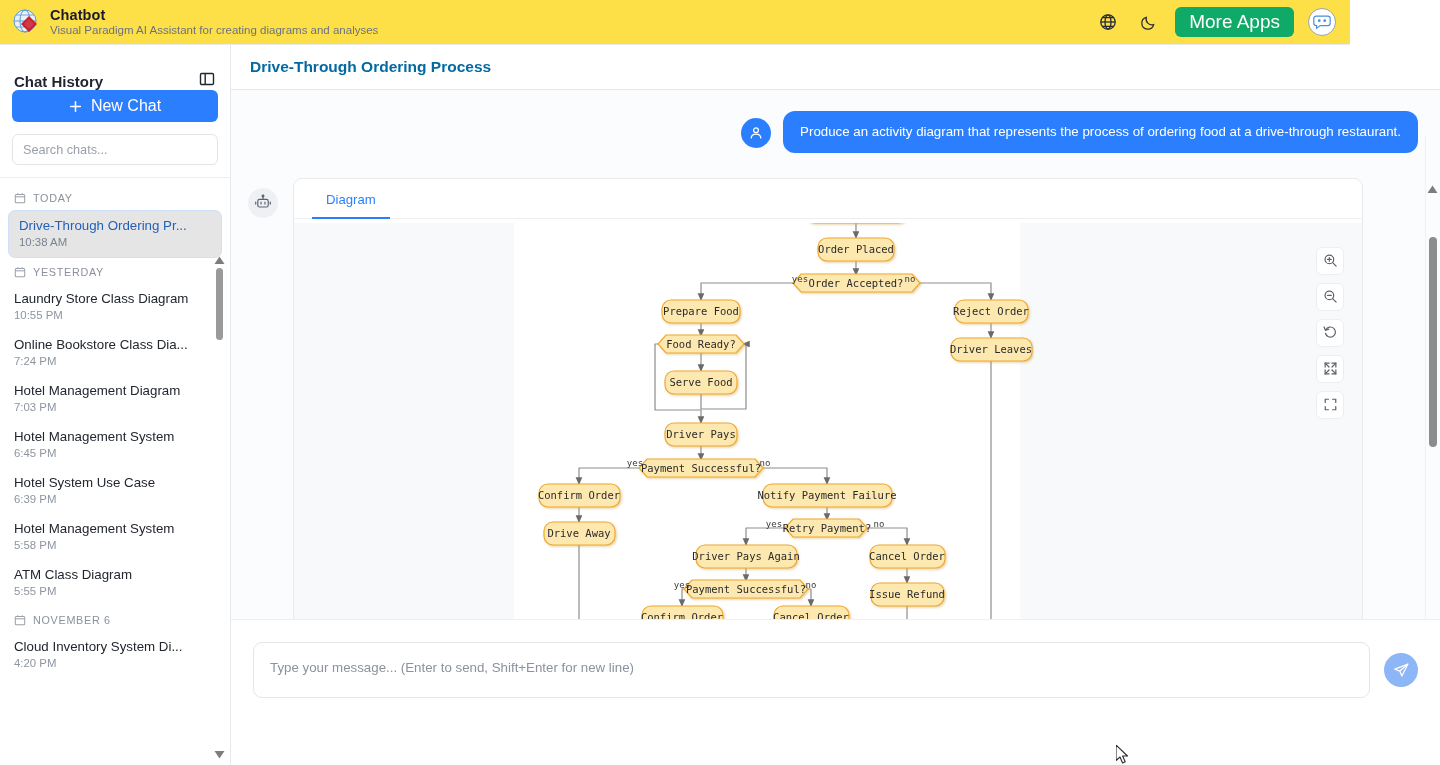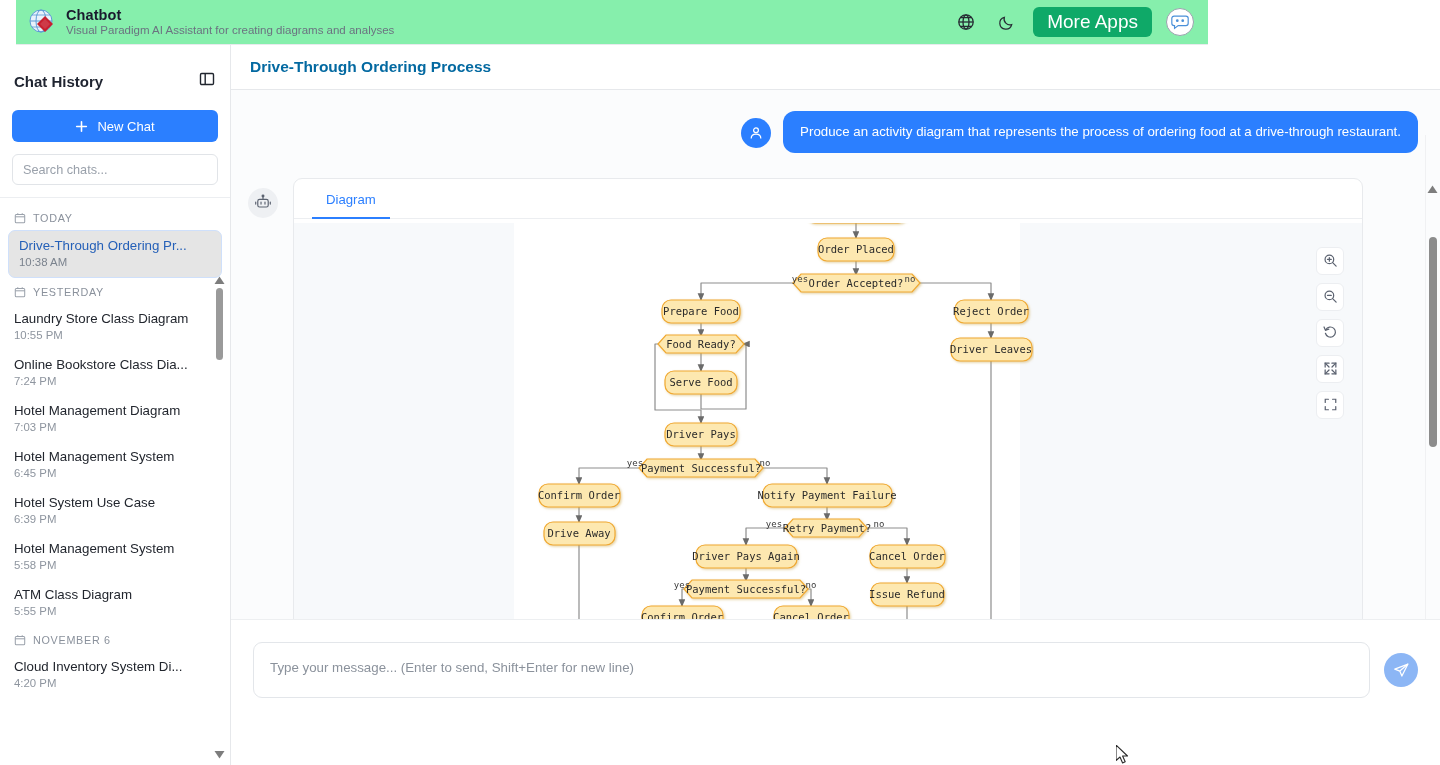--- a/index.html
+++ b/index.html
@@ -5,22 +5,22 @@
   * { box-sizing: border-box; margin: 0; padding: 0; }
   html, body {
     width: 1440px; height: 765px;
     font-family: "Liberation Sans", sans-serif;
     background: #ffffff;
     overflow: hidden;
   }
 
   
   .topbar {
-    position: absolute; left: 16px; top: 0; width: 1192px; height: 45px;
-    background: #86efac;
+    position: absolute; left: 0; top: 0; width: 1350px; height: 45px;
+    background: #fde047;
     border-bottom: 1px solid #e8eaed;
     display: flex; align-items: center;
   }
   .brand { display: flex; align-items: center; padding-left: 12px; }
   .brand-logo { width: 28px; height: 28px; position: relative; flex: none; }
   .brand-text { margin-left: 10px; line-height: 1.15; }
   .brand-title { font-size: 14.5px; font-weight: bold; color: #1a1a2e; letter-spacing: .1px;}
   .brand-sub { font-size: 11.5px; color: #6b7280; margin-top: 1px; }
 
   .top-right { margin-left: auto; display: flex; align-items: center; gap: 14px; padding-right: 14px; }
@@ -42,23 +42,23 @@
     background: #ffffff; border-right: 1px solid #e6e8eb;
     display: flex; flex-direction: column;
   }
   .sb-head { height: 45px; display: flex; align-items: flex-end; padding: 0 12px 0 14px; }
   .sb-title { font-size: 15px; font-weight: bold; color: #1f2430; }
   .sb-collapse { margin-left: auto; width: 22px; height: 22px; display:flex; align-items:center; justify-content:center; cursor:pointer; }
 
   .sb-top { padding: 0 12px 12px 12px; }
   .new-chat {
     width: 100%; height: 32px; background: #2b7fff; color: #fff;
-    border: none; border-radius: 6px; font-size: 13px;
+    border: none; border-radius: 6px; font-size: 16px;
     display: flex; align-items: center; justify-content: center; gap: 9px;
-    cursor: pointer; font-family: "Liberation Sans", sans-serif; margin-top: 20px;
+    cursor: pointer; font-family: "Liberation Sans", sans-serif;
   }
   .search-wrap { margin-top: 12px; }
   .search-input {
     width: 100%; height: 31px; border: 1px solid #e1e4e8; border-radius: 6px;
     padding: 0 10px; font-size: 12.7px; color: #4c1d95;
     font-family: "Liberation Sans", sans-serif; outline: none;
   }
   .search-input::placeholder { color: #9aa1ab; }
 
   .sb-list {

